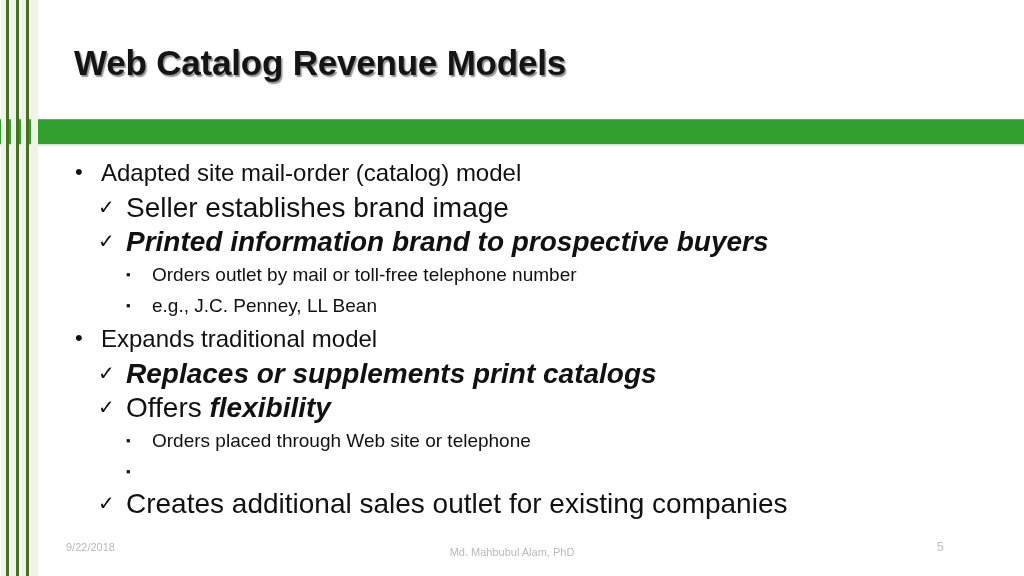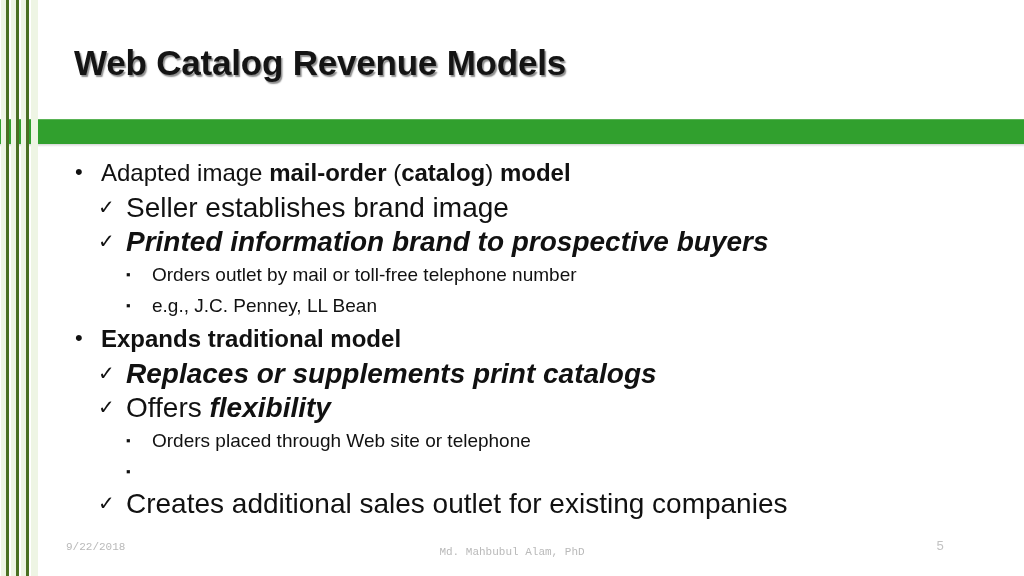--- a/index.html
+++ b/index.html
@@ -151,32 +151,31 @@
   .lvl3 .marker {
     width: 26px;
     font-size: 13px;
     line-height: 26px;
   }
   .lvl3 .text {
     font-size: 19px;
     line-height: 26px;
   }
 
-  .b  { font-weight: bold; }
+  .b  { font-weight: normal; }
   .bi { font-weight: bold; font-style: italic; }
 
   
   .footer {
     position: absolute;
     left: 0;
     top: 538px;
     width: 1024px;
     height: 24px;
     z-index: 4;
-    font-family: Liberation Mono, monospace;
   }
   .footer-date {
     position: absolute;
     left: 66px;
     top: 3px;
     font-size: 11px;
     color: #b9b9b9;
   }
   .footer-center {
     position: absolute;
@@ -212,21 +211,21 @@
 
   <div class="green-band-top"></div>
   <div class="green-band"></div>
   <div class="green-band-shadow"></div>
 
   <div class="title">Web Catalog Revenue Models</div>
 
   <div class="body" id="content-list">
       <div class="line lvl1">
         <span class="marker">•</span>
-        <span class="text"><span>Adapted image </span><span class="b">mail-order</span><span> (</span><span class="b">catalog</span><span>) </span><span class="b">model</span></span>
+        <span class="text"><span>Adapted site </span><span class="b">mail-order</span><span> (</span><span class="b">catalog</span><span>) </span><span class="b">model</span></span>
       </div>
       <div class="line lvl2">
         <span class="marker">✓</span>
         <span class="text"><span>Seller establishes brand image</span></span>
       </div>
       <div class="line lvl2">
         <span class="marker">✓</span>
         <span class="text"><span class="bi">Printed information brand to prospective buyers</span></span>
       </div>
       <div class="line lvl3">

